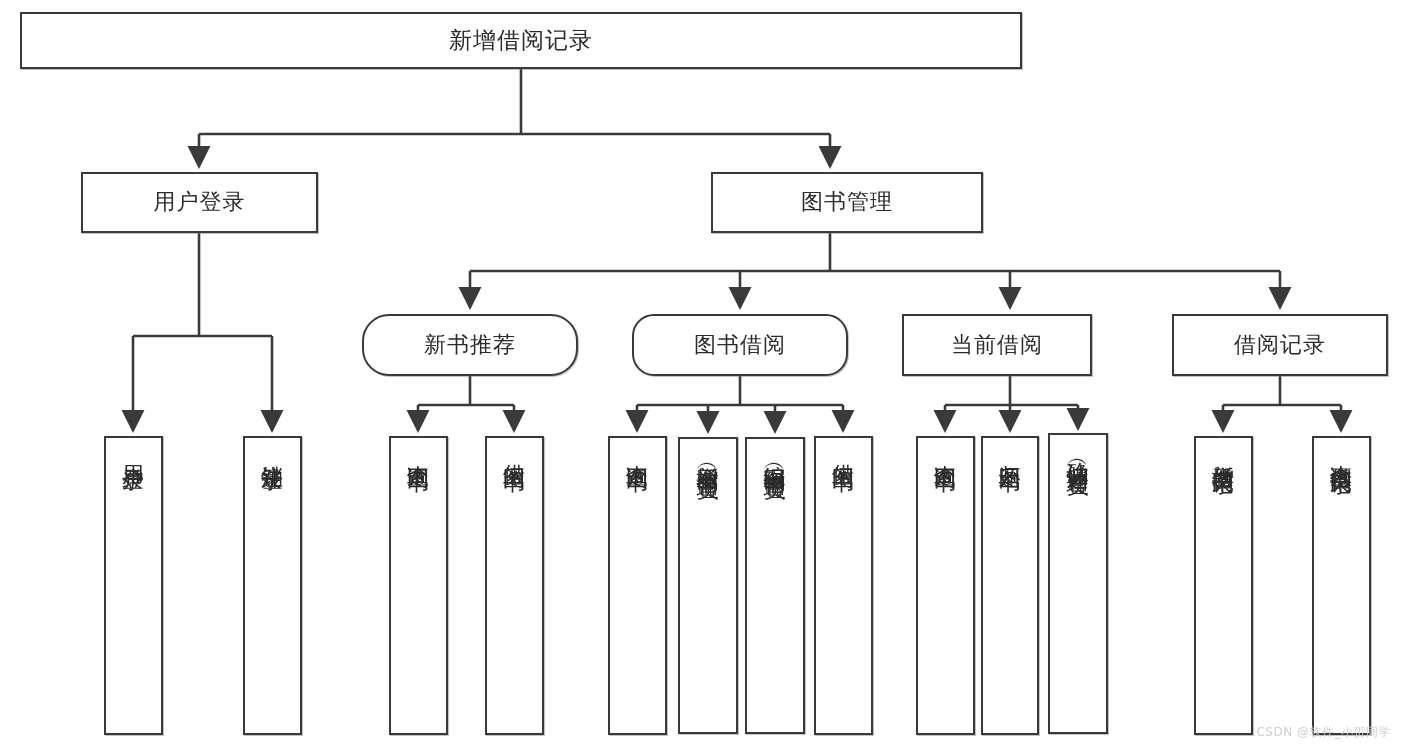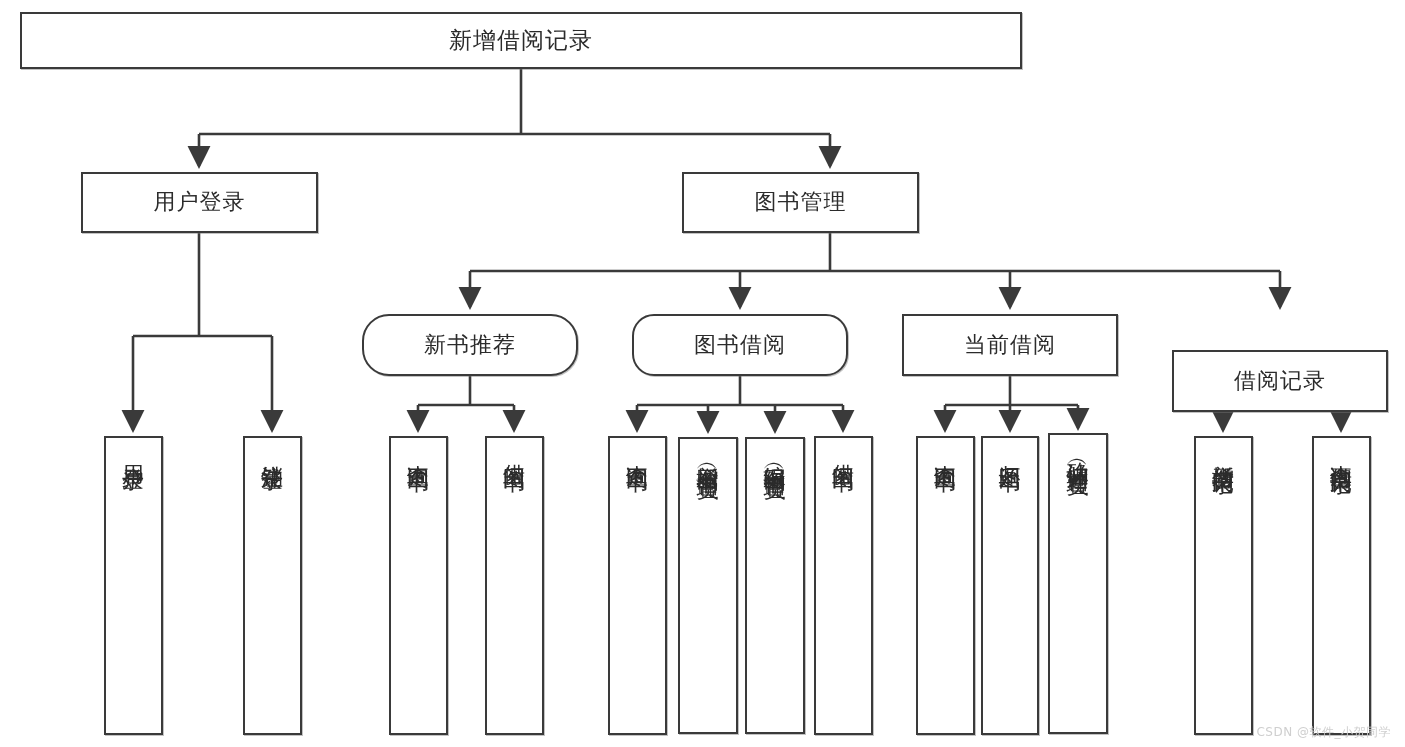--- a/index.html
+++ b/index.html
@@ -122,34 +122,34 @@
     </g>
   </svg>
 
   <div class="node horiz title" style="left:20px; top:12px; width:1002px; height:57px;">
     <span>新增借阅记录</span>
   </div>
 
   <div class="node horiz" style="left:81px; top:172px; width:237px; height:61px;">
     <span>用户登录</span>
   </div>
-  <div class="node horiz" style="left:682px; top:172px; width:237px; height:61px;">
+  <div class="node horiz" style="left:711px; top:172px; width:272px; height:61px;">
     <span>图书管理</span>
   </div>
 
   <div class="node horiz" style="left:362px; top:314px; width:216px; height:62px;border-radius:27px;">
     <span>新书推荐</span>
   </div>
   <div class="node horiz" style="left:632px; top:314px; width:216px; height:62px;border-radius:22px;">
     <span>图书借阅</span>
   </div>
-  <div class="node horiz" style="left:902px; top:314px; width:216px; height:62px;">
+  <div class="node horiz" style="left:902px; top:314px; width:190px; height:62px;">
     <span>当前借阅</span>
   </div>
-  <div class="node horiz" style="left:1172px; top:314px; width:216px; height:62px;margin-top:36px;">
+  <div class="node horiz" style="left:1172px; top:314px; width:216px; height:62px;">
     <span>借阅记录</span>
   </div>
 
   <div class="node vert" style="left:104px; top:436px; width:59px; height:299px;">
     <span class="vtext">用户登录</span>
   </div>
   <div class="node vert" style="left:243px; top:436px; width:59px; height:299px;">
     <span class="vtext">注销登录</span>
   </div>
 

